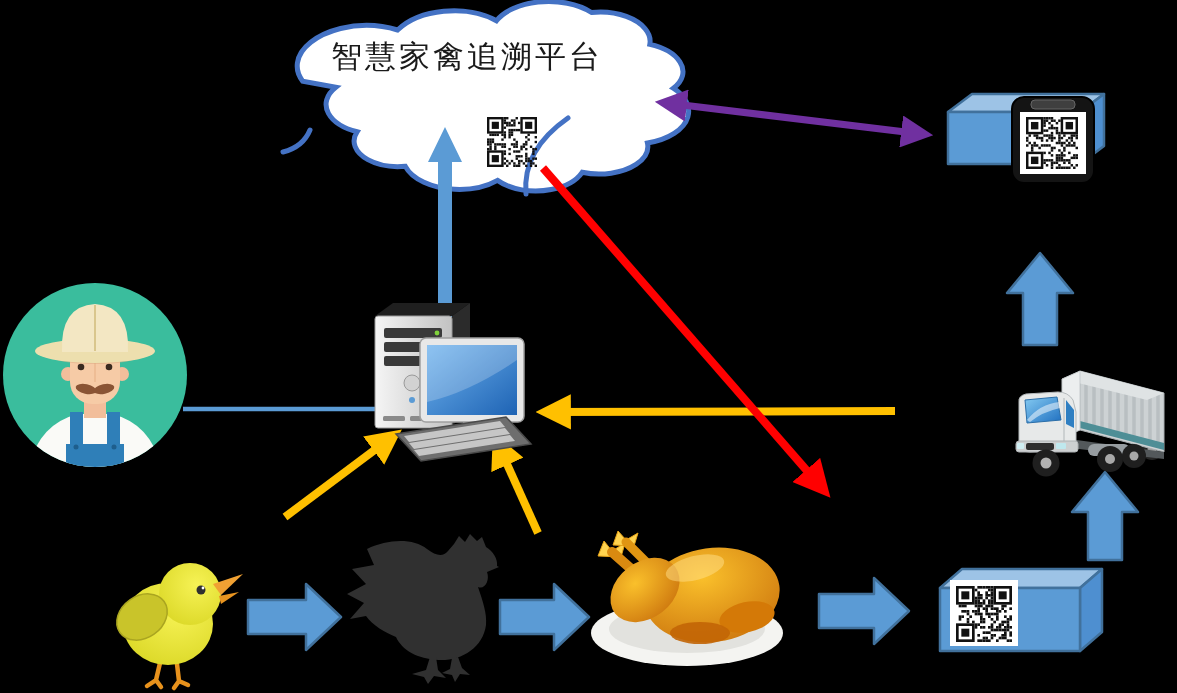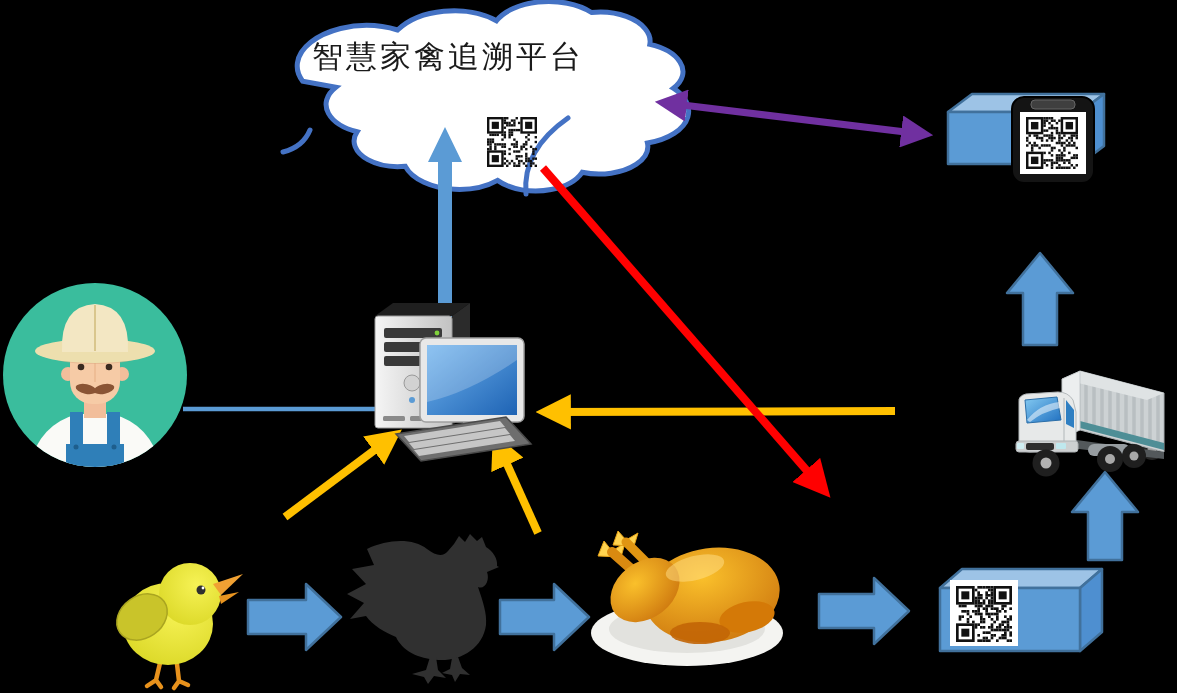--- a/index.html
+++ b/index.html
@@ -1,19 +1,19 @@
 <!DOCTYPE html>
 <html style="--background: #000000; --label-text: #1A1A1A; --cloud-fill: #FFFFFF; --cloud-border: #4472C4; --blue-arrow: #5B9BD5; --blue-arrow-edge: #41719C; --connector-blue: #5B9BD5; --yellow-arrow: #FFC000; --red-arrow: #FF0000; --purple-arrow: #7030A0; --farmer-bg: #3ABD9D; --hen: #303030; --box-front: #5B9BD5; --box-top: #9DC3E6; --box-side: #4E8FD0; --box-edge: #41719C;"><head>
 <meta charset="utf-8">
 <style>
   html,body{margin:0;padding:0;background:var(--background,#000);}
   .canvas{position:relative;width:1177px;height:693px;background:var(--background,#000);overflow:hidden;
           font-family:"Liberation Sans","DejaVu Sans",sans-serif;}
   .canvas svg{position:absolute;left:0;top:0;}
-  .cloud-label{position:absolute;left:312px;top:36px;width:310px;
+  .cloud-label{position:absolute;left:312px;top:36px;width:310px;text-align:center;
     font-family:"Liberation Serif","DejaVu Serif",serif;font-size:31px;letter-spacing:3px;
     color:var(--label-text,#1a1a1a);white-space:nowrap;}
   .f-cloud{fill:var(--cloud-fill,#fff);stroke:var(--cloud-border,#4472C4);stroke-width:5;}
   .s-cloud{fill:none;stroke:var(--cloud-border,#4472C4);stroke-width:5;stroke-linecap:round;}
   .f-bluearrow{fill:var(--blue-arrow,#5B9BD5);stroke:var(--blue-arrow-edge,#41719C);stroke-width:2.5;stroke-linejoin:round;}
   .f-blueplain{fill:var(--blue-arrow,#5B9BD5);}
   .s-conn{stroke:var(--connector-blue,#5B9BD5);stroke-width:4.5;}
   .s-yellow{stroke:var(--yellow-arrow,#FFC000);stroke-width:8;fill:none;}
   .m-yellow{fill:var(--yellow-arrow,#FFC000);}
   .s-red{stroke:var(--red-arrow,#FF0000);stroke-width:8;fill:none;}

